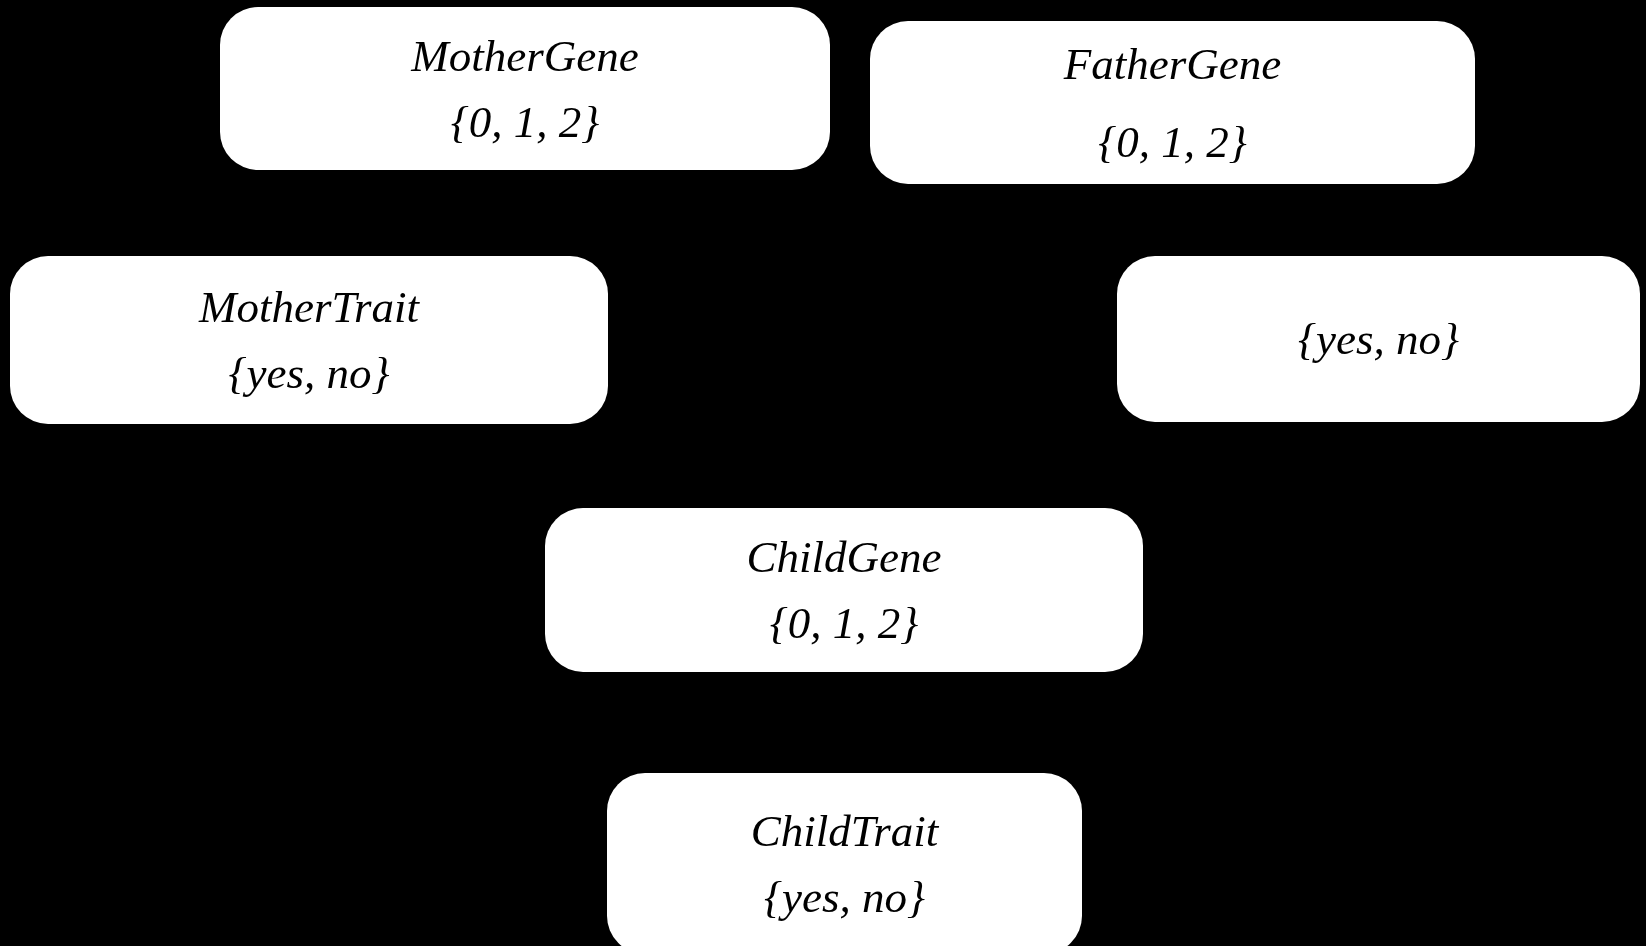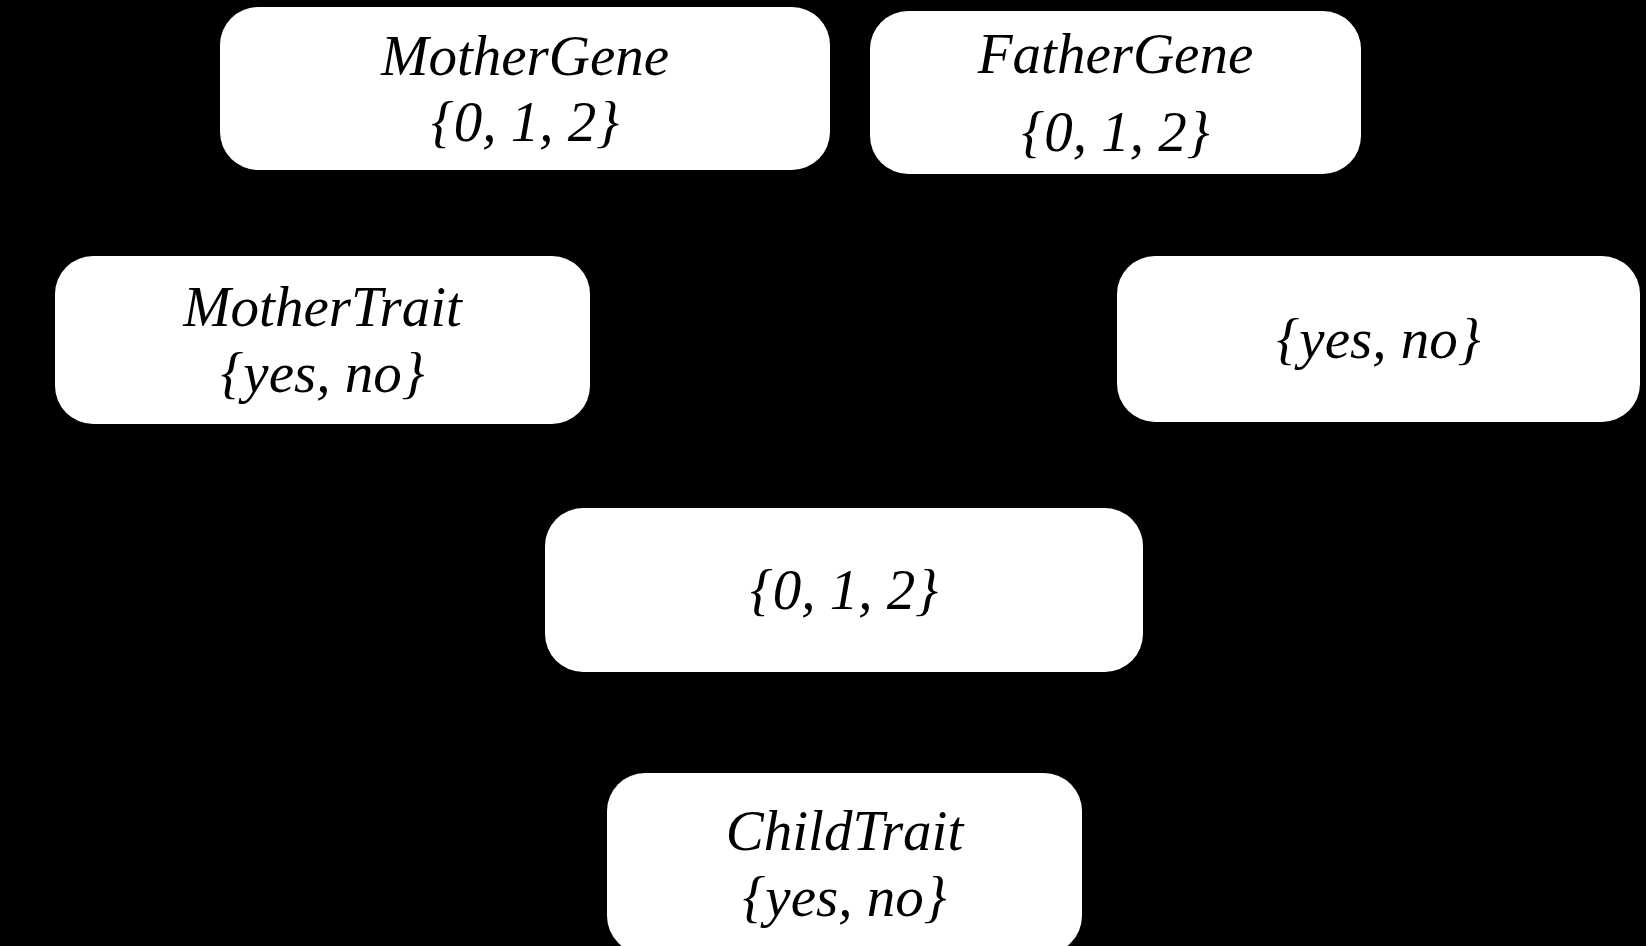--- a/index.html
+++ b/index.html
@@ -14,32 +14,32 @@
     background: #000000;
     overflow: hidden;
     font-family: "Liberation Serif", serif;
   }
   .node {
     position: absolute;
     background: #ffffff;
     border-radius: 38px;
     color: #000000;
     font-style: italic;
-    font-size: 57px;
+    font-size: 45px;
     line-height: 66px;
     display: flex;
     flex-direction: column;
     align-items: center;
     justify-content: center;
     text-align: center;
     white-space: nowrap;
   }
   .node-mother-gene  { left: 220px;  top: 7px;   width: 610px; height: 163px; }
-  .node-father-gene  { left: 870px;  top: 11px;   width: 491px; height: 163px; gap: 12px; }
-  .node-mother-trait { left: 10px;   top: 256px; width: 535px; height: 168px; margin-left: 45px; }
+  .node-father-gene  { left: 870px;  top: 21px;   width: 605px; height: 163px; gap: 12px; }
+  .node-mother-trait { left: 10px;   top: 256px; width: 598px; height: 168px; }
   .node-father-trait { left: 1117px; top: 256px; width: 523px; height: 166px; }
   .node-child-gene   { left: 545px;  top: 508px; width: 598px; height: 164px; }
   .node-child-trait  { left: 607px;  top: 773px; width: 475px; height: 181px; }
   .node-label, .node-domain {
     pointer-events: none;
   }
 </style>
 </head>
 <body>
 
@@ -58,20 +58,21 @@
   <div class="node node-mother-trait">
     <div class="node-label">MotherTrait</div>
     <div class="node-domain">{yes, no}</div>
   </div>
 
   <div class="node node-father-trait">
     <div class="node-domain">{yes, no}</div>
   </div>
 
   <div class="node node-child-gene">
+    <div class="node-label">ChildGene</div>
     <div class="node-domain">{0, 1, 2}</div>
   </div>
 
   <div class="node node-child-trait">
     <div class="node-label">ChildTrait</div>
     <div class="node-domain">{yes, no}</div>
   </div>
 
 </div>
 

